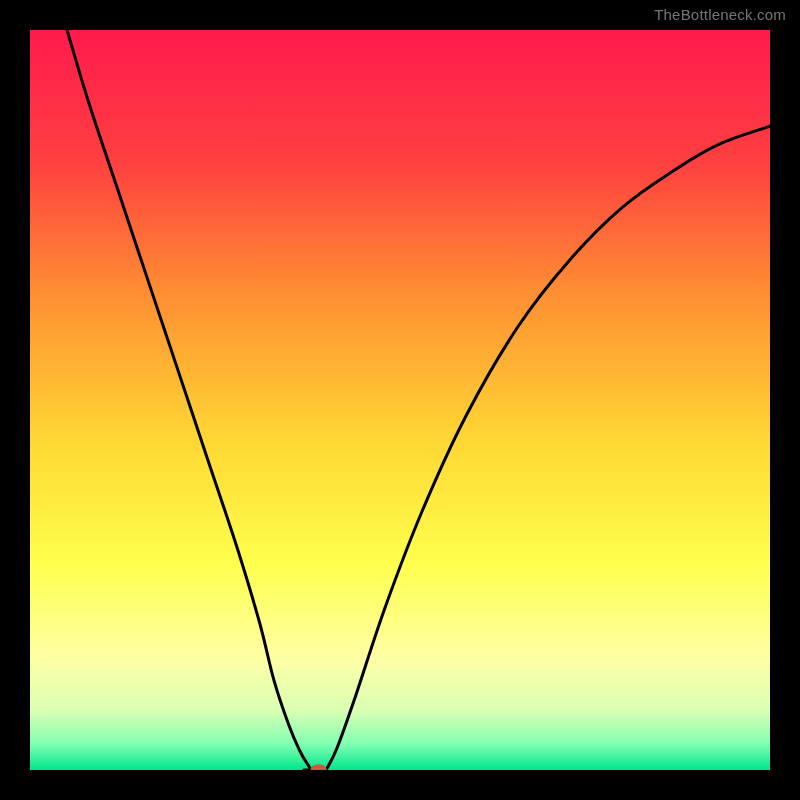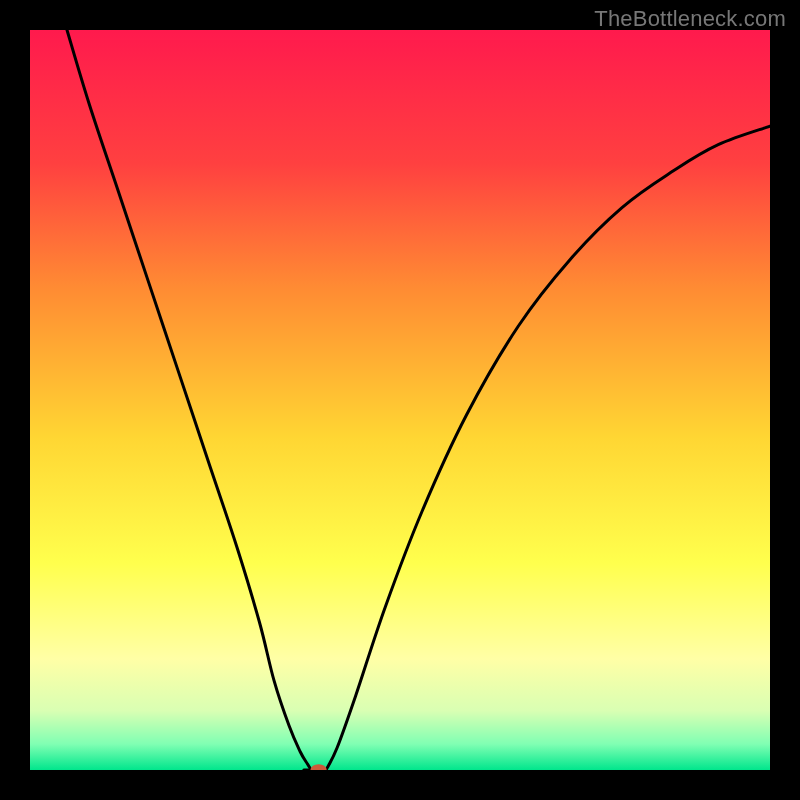--- a/index.html
+++ b/index.html
@@ -15,21 +15,21 @@
     position: relative;
     width: 800px;
     height: 800px;
     background: #000;
   }
   .watermark {
     position: absolute;
     top: 6px;
     right: 14px;
     color: #777;
-    font-size: 22px;
+    font-size: 15px;
     font-weight: 500;
     letter-spacing: 0.2px;
     z-index: 30;
   }
   .plot-wrap {
     position: absolute;
     left: 30px;
     top: 30px;
     width: 740px;
     height: 740px;

